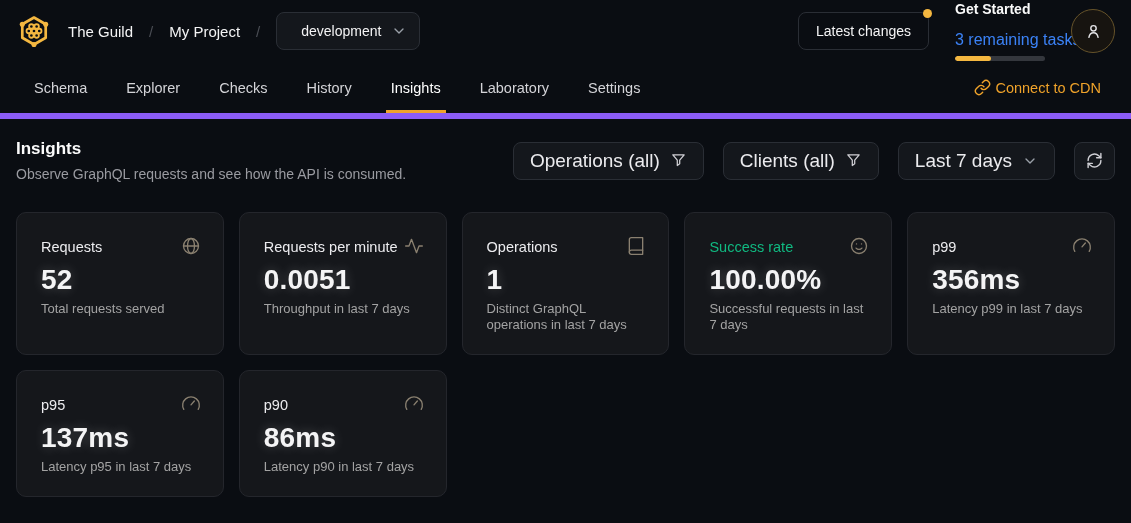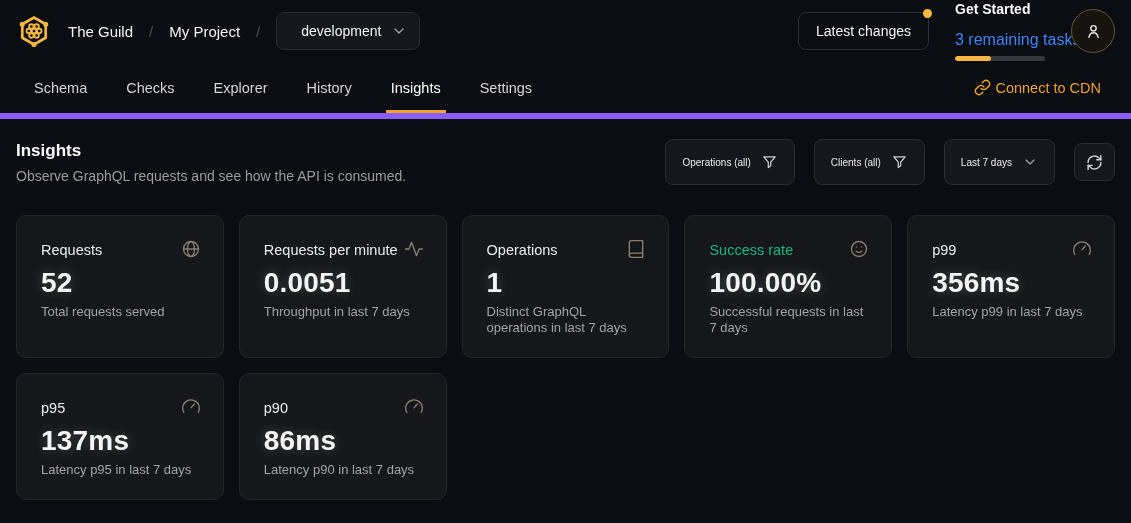--- a/index.html
+++ b/index.html
@@ -77,23 +77,23 @@
 
   
   .content { padding:20px 16px 0; }
   .content-head { display:flex; align-items:center; justify-content:space-between; }
   .page-title { font-size:17px; font-weight:700; color:#fbfbfb; }
   .page-subtitle { font-size:14px; color:#9a9ba1; margin-top:7px; }
 
   .filters { display:flex; align-items:center; gap:19px; }
   .filter-btn {
     display:flex; align-items:center; gap:10px;
-    height:46px; padding:0 16px;
+    height:38px; padding:0 16px;
     background:#14171c; border:1px solid #2a2e35; border-radius:8px;
-    color:#ebebee; font-size:10px; cursor:pointer; white-space:nowrap;
+    color:#ebebee; font-size:19px; cursor:pointer; white-space:nowrap;
   }
   .filter-btn .f-icon { color:#cfcfd4; }
   .filter-btn .chev { color:#9aa0a8; }
   .refresh-btn {
     width:41px; height:38px;
     display:flex; align-items:center; justify-content:center;
     background:#14171c; border:1px solid #2a2e35; border-radius:8px;
     color:#cfcfd4; cursor:pointer;
   }
 
@@ -180,24 +180,25 @@
             <path d="M6.2 19.4c.8-4.2 3.2-5.8 5.8-5.8s5 1.6 5.8 5.8"></path>
         </svg>
       </span>
     </div>
   </div>
 </div>
 
 <div class="nav">
   <div class="tabs">
     <div class="tab">Schema</div>
+    <div class="tab">Explorer</div>
     <div class="tab">Checks</div>
-    <div class="tab">Explorer</div>
     <div class="tab">History</div>
     <div class="tab active">Insights</div>
+    <div class="tab">Laboratory</div>
     <div class="tab">Settings</div>
   </div>
   <div class="cdn-link">
     <span>
       <svg width="17" height="17" viewBox="0 0 24 24" fill="none" stroke="currentColor" stroke-width="2" stroke-linecap="round" stroke-linejoin="round">
         <path d="M10 13a5 5 0 0 0 7.54.54l3-3a5 5 0 0 0-7.07-7.07l-1.72 1.71"></path>
         <path d="M14 11a5 5 0 0 0-7.54-.54l-3 3a5 5 0 0 0 7.07 7.07l1.71-1.71"></path>
       </svg>
     </span>
     <span>Connect to CDN</span>

